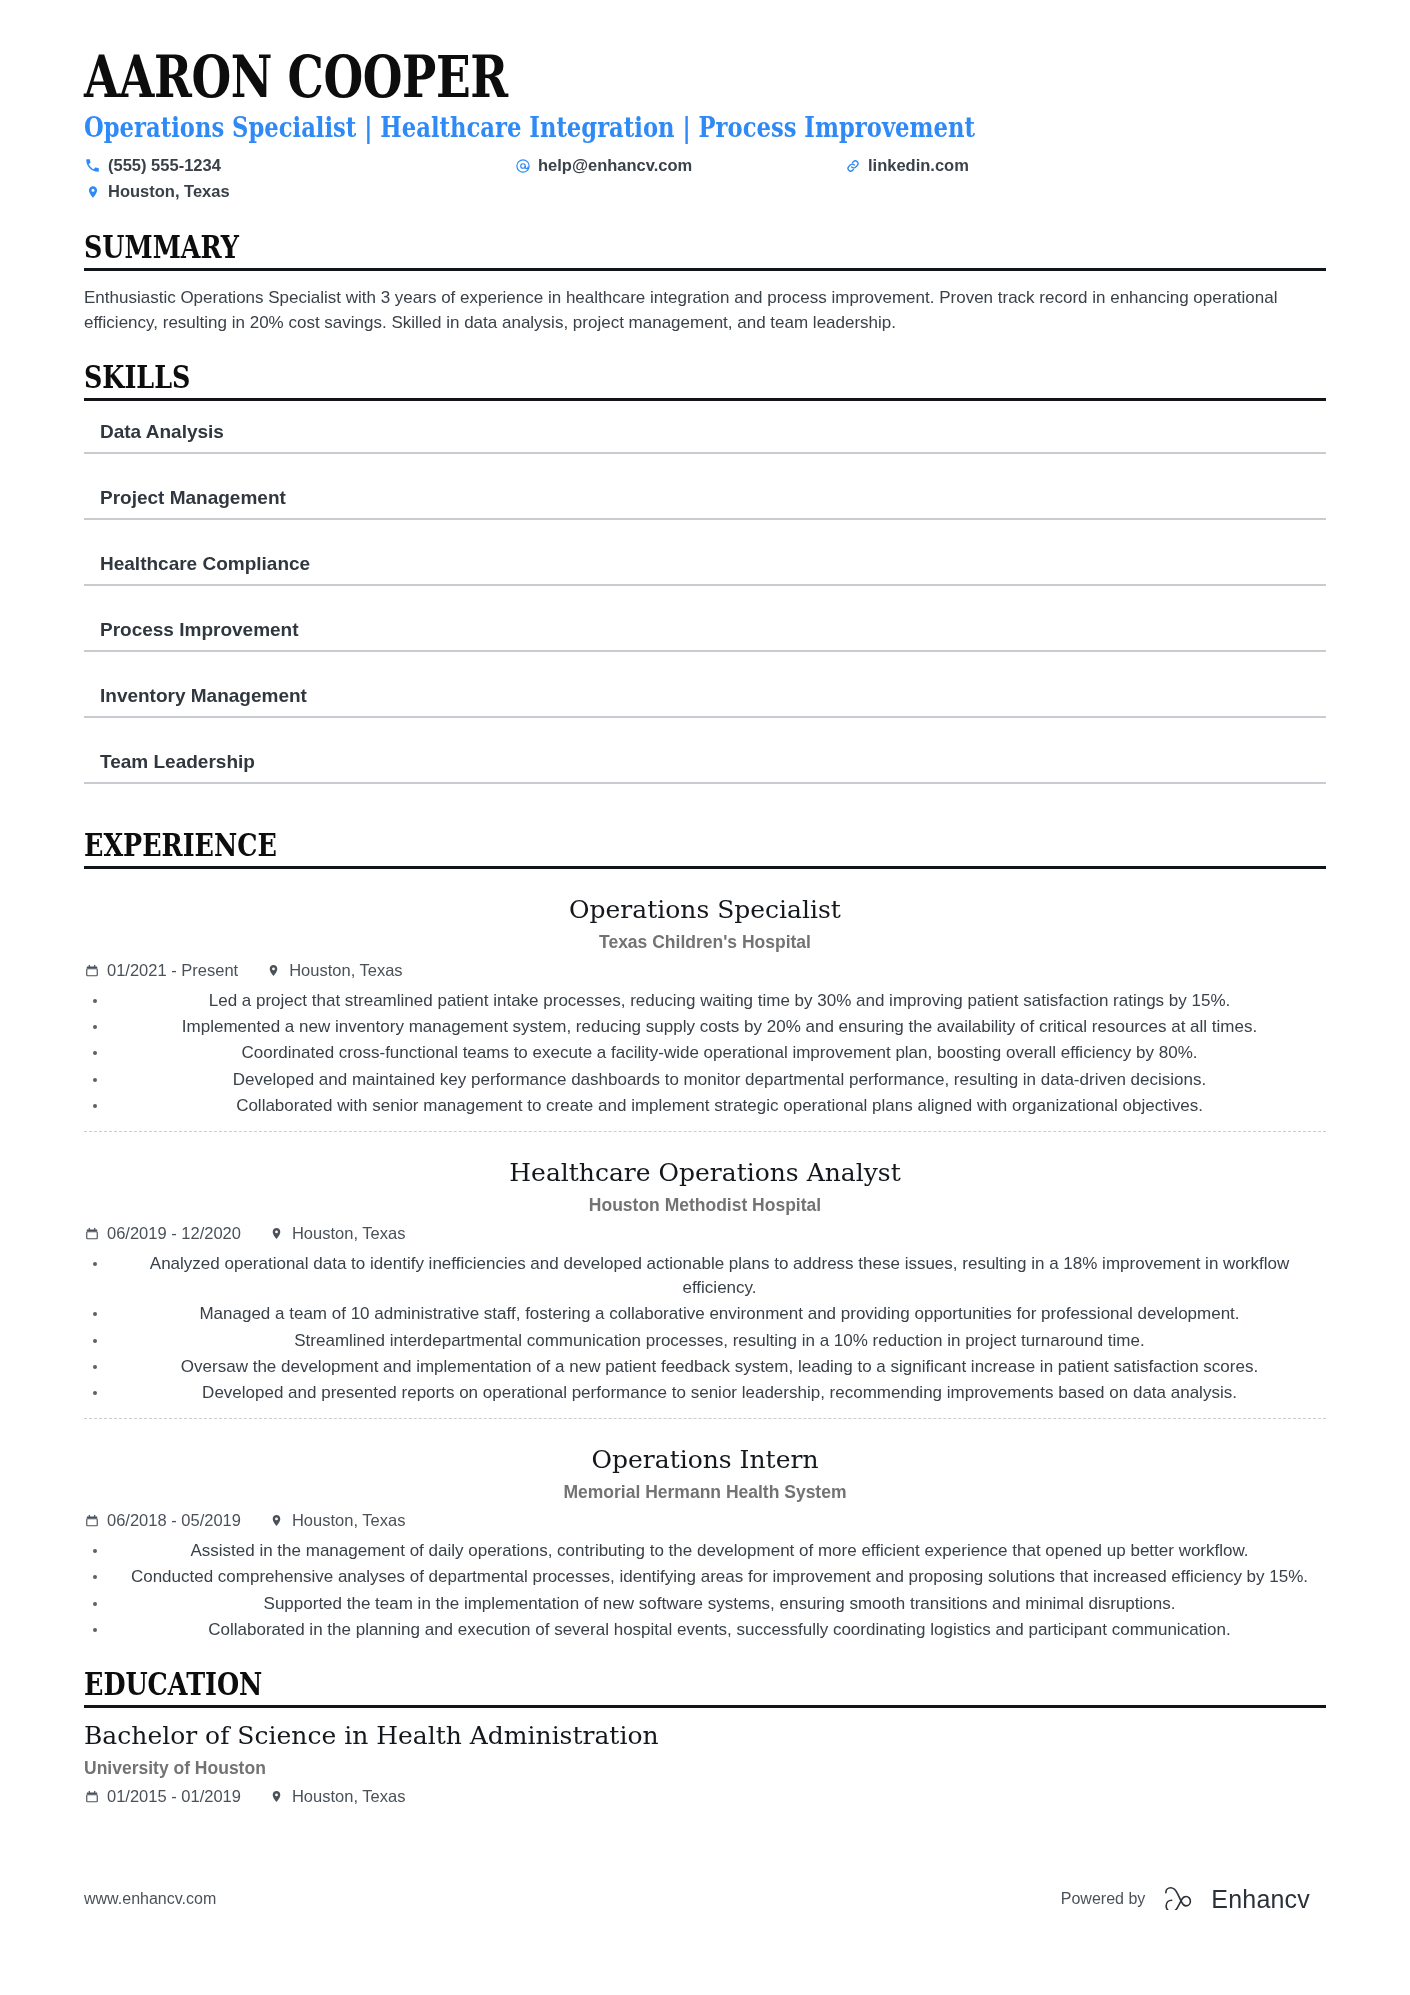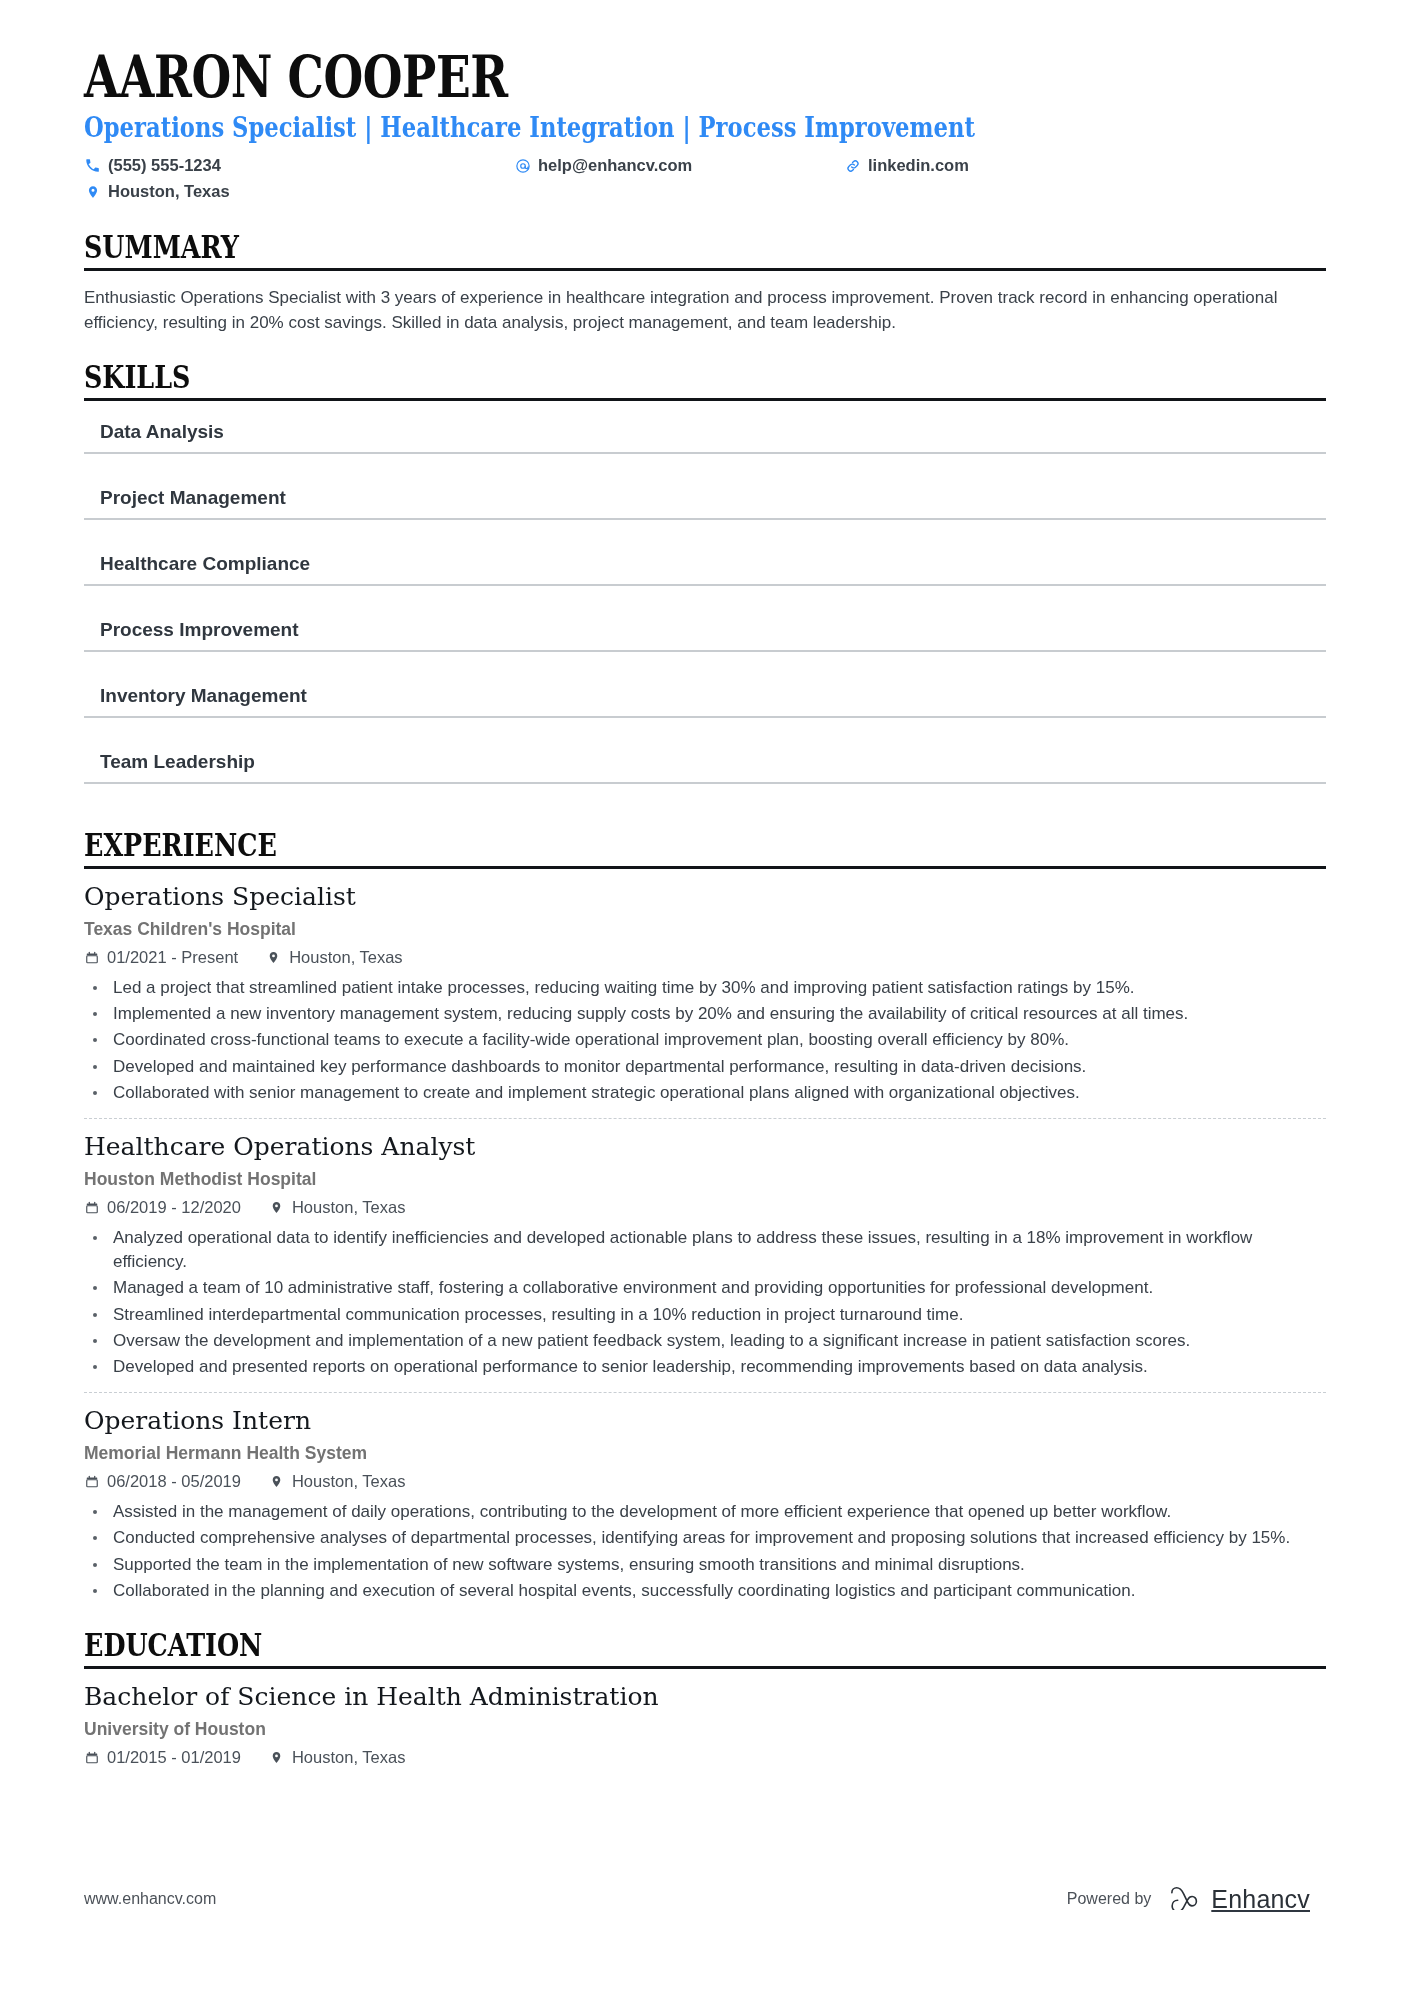--- a/index.html
+++ b/index.html
@@ -123,21 +123,21 @@
     font-size: 19px;
     font-weight: bold;
     color: #30373f;
     padding: 2px 16px 9px 16px;
     border-bottom: 2px solid #c8ccd0;
     margin-bottom: 19px;
     white-space: nowrap;
   }
 
   
-  .exp-item { padding-top: 13px; }
+  .exp-item { padding-top: 26px; text-align: center; }
   .exp-item.divided {
     border-top: 1px dashed #c9ced3;
     margin-top: 13px;
   }
   .exp-role {
     font-family: "DejaVu Serif", "Liberation Serif", serif;
     font-size: 25px;
     line-height: 1.22;
     color: #14181d;
     margin: 0;
@@ -219,22 +219,21 @@
     align-items: center;
     gap: 18px;
   }
   .powered-by {
     font-size: 16px;
     color: #4b5158;
   }
   .brand {
     display: flex;
     align-items: center;
-    gap: 0;
-    text-decoration: underline;
+    gap: 6px;
   }
   .brand-name {
     font-size: 25px;
     color: #2b3138;
     letter-spacing: 0.2px;
   }
 </style>
 </head>
 <body>
 

